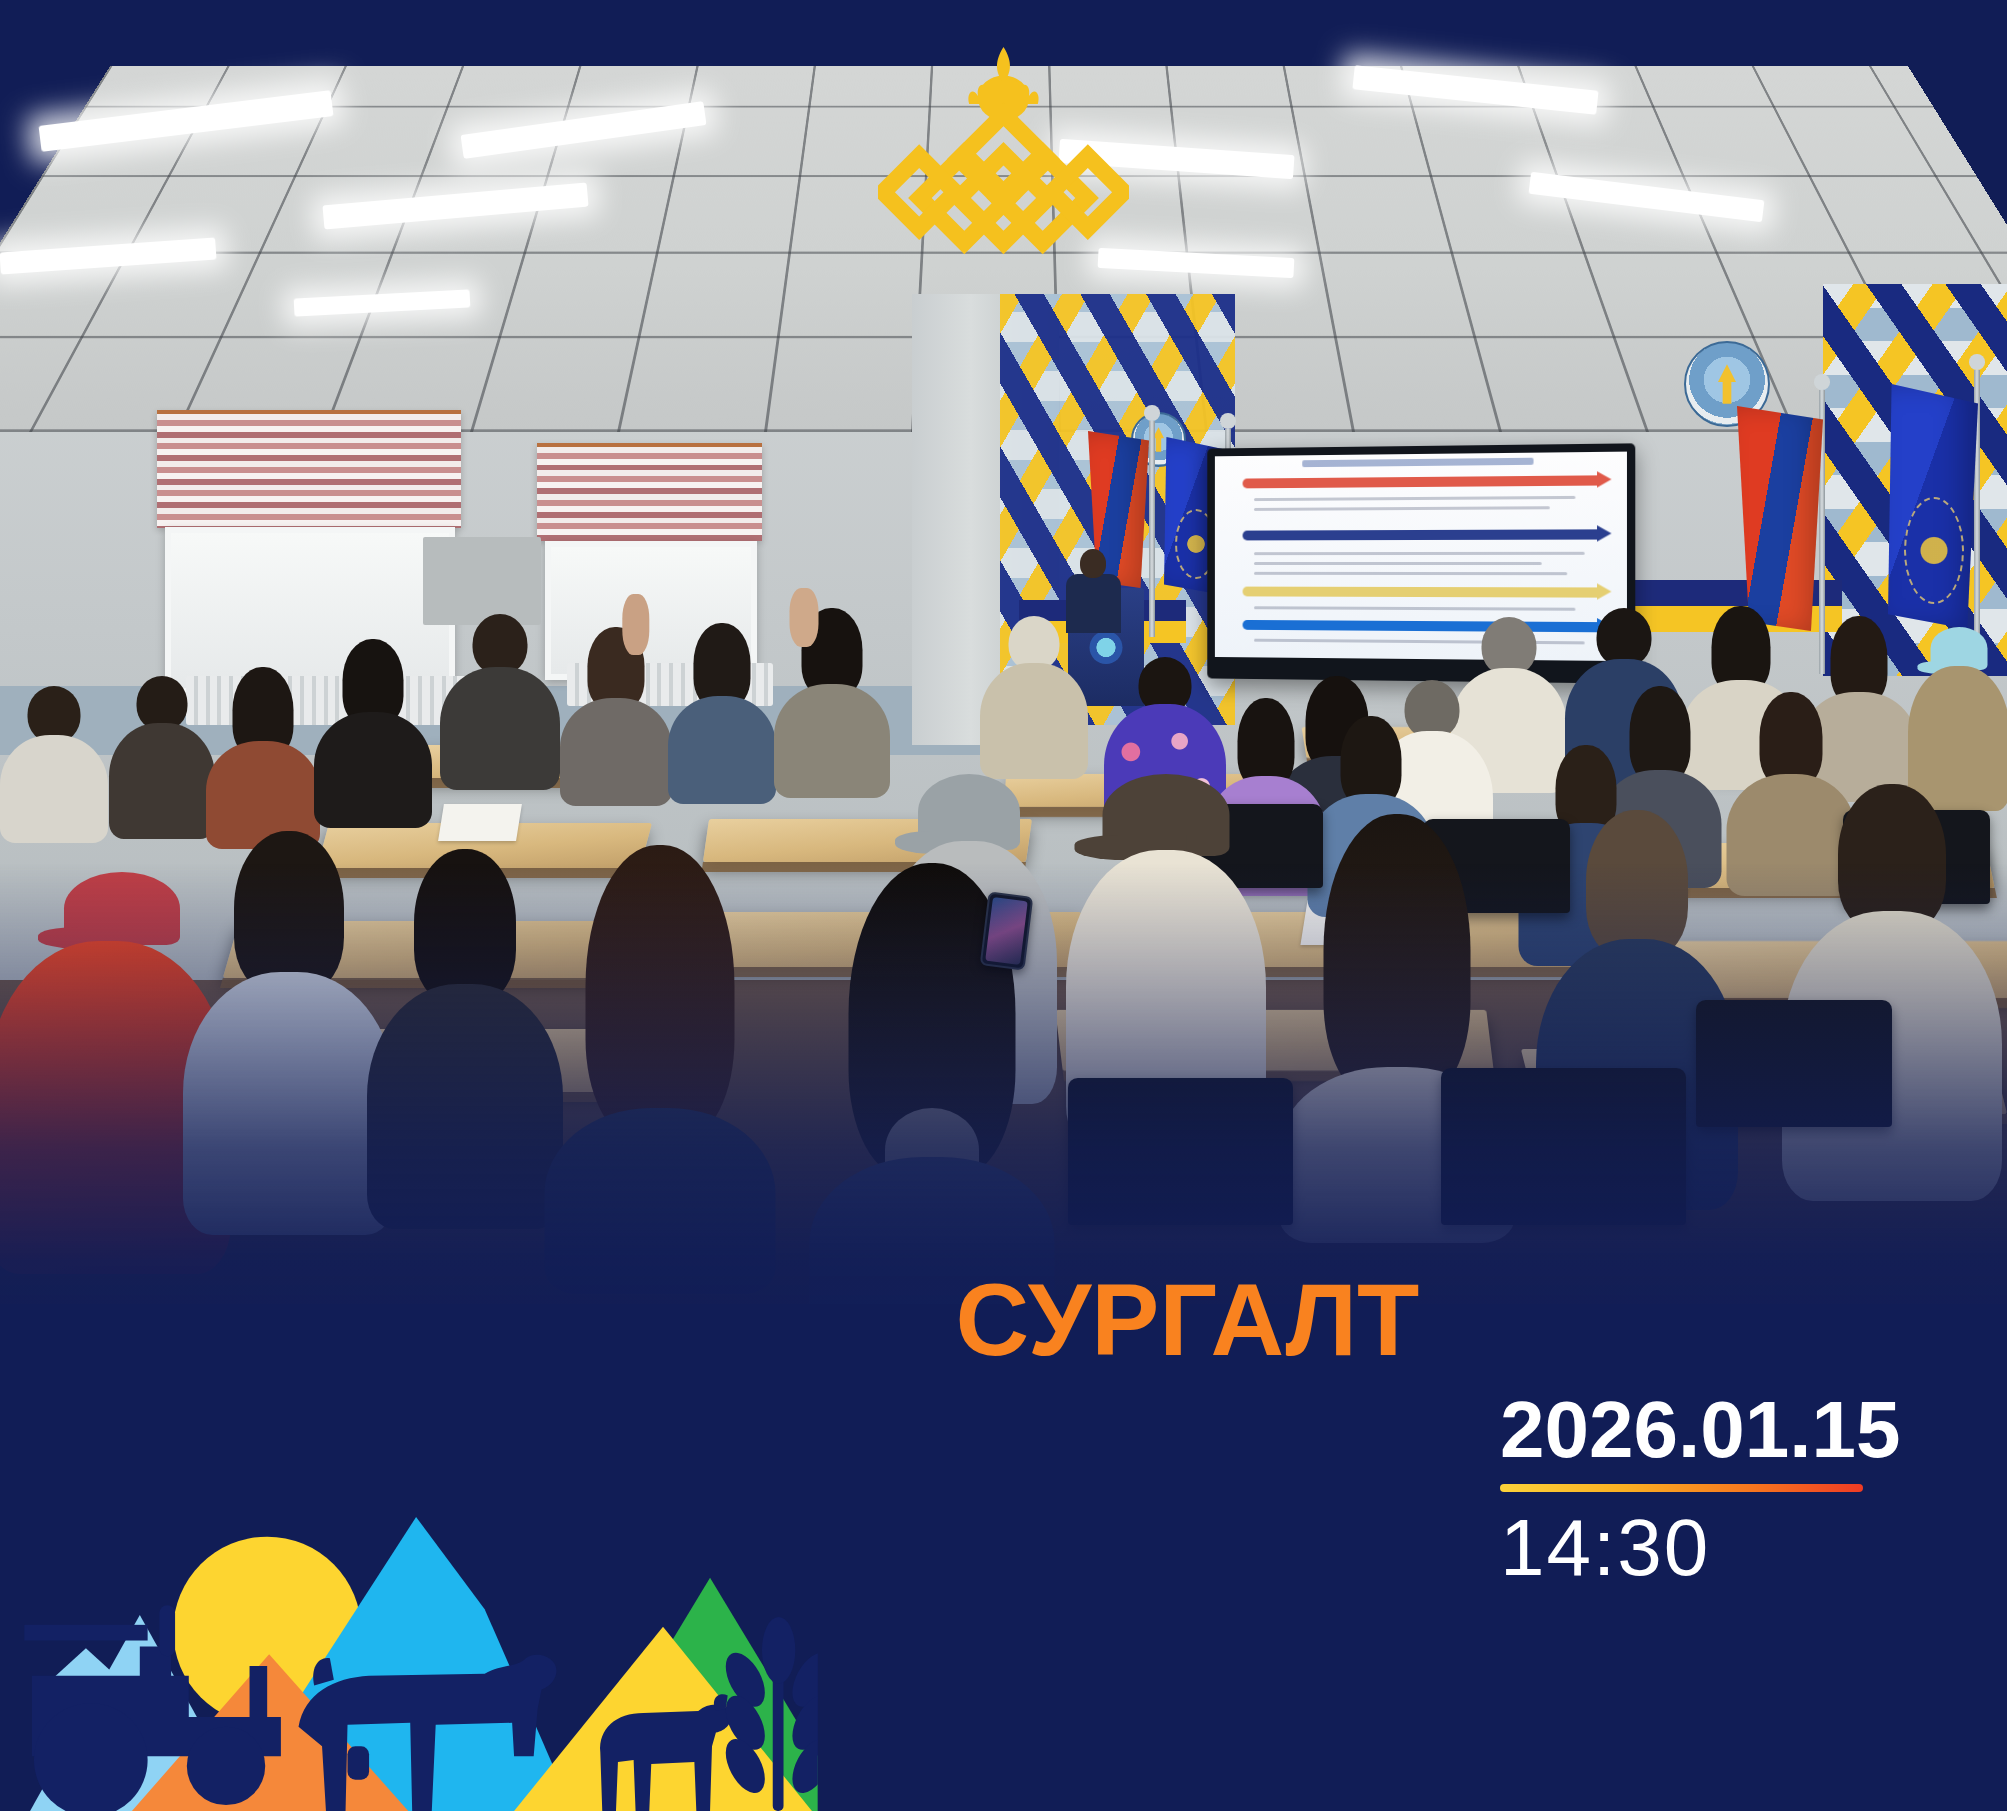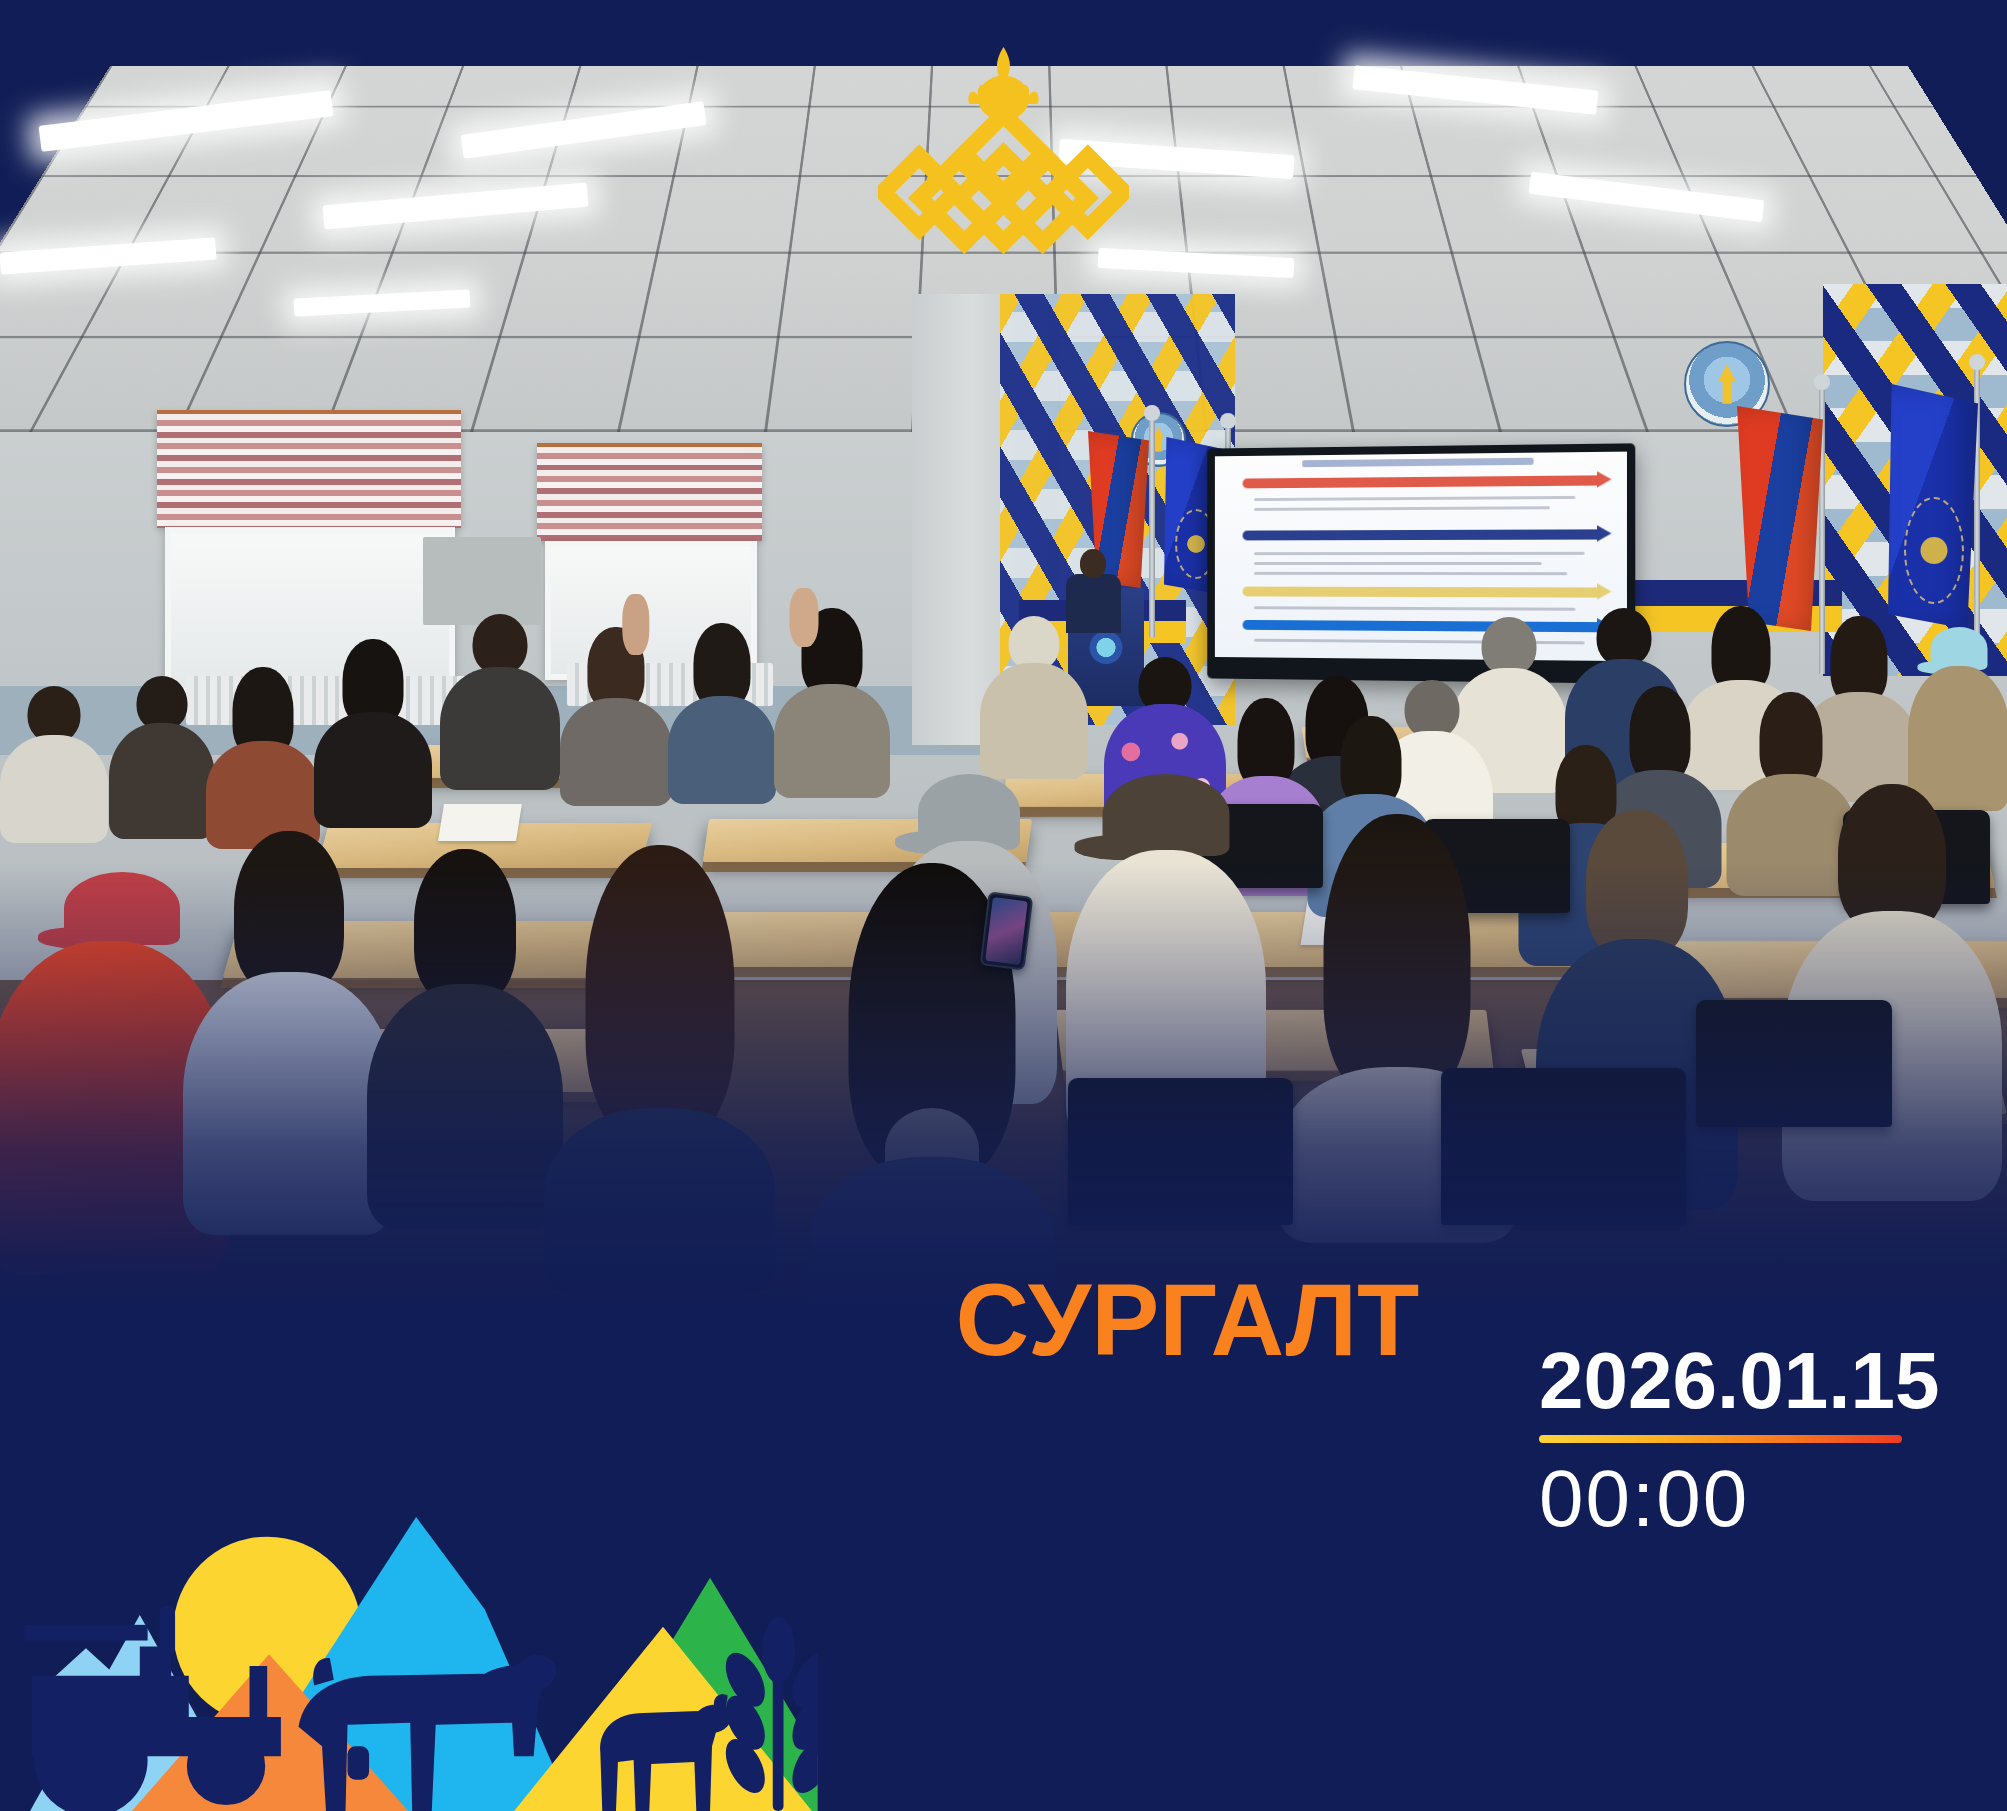--- a/index.html
+++ b/index.html
@@ -262,21 +262,21 @@
     background: linear-gradient(90deg,#ffd02b 0%,#ffc223 26%,#fdaa1e 58%,#f9821f 88%,#f87c1d 100%);
     -webkit-background-clip:text; background-clip:text;
     color:transparent; -webkit-text-fill-color:transparent;
   }
   .t-sub {
     display:block; font-size:102px; font-weight:700; line-height:1.02;
     letter-spacing:0px; margin-top:5.9px; color:#f9821f;
   }
 
   
-  #datetime { position:absolute; left:1500px; top:1341px; width:431px;margin-left:39px; }
+  #datetime { position:absolute; left:1500px; top:1390px; width:431px; }
   .d-date {
     font-size:80px; font-weight:700; color:#ffffff; letter-spacing:0px;
     line-height:1; display:block;
   }
   .d-rule {
     display:block; width:363px; height:8.8px; border-radius:4.9px; margin:13.7px 0 15.7px 0;
     background:linear-gradient(90deg,#fdd33a 0%,#fbb022 34%,#f7751e 70%,#ef3b24 100%);
   }
   .d-time {
     font-size:80px; font-weight:400; color:#ffffff; letter-spacing:2px;
@@ -568,21 +568,21 @@
     </svg>
   </div>
 
   <div id="title-block">
     <span class="t-sub">СУРГАЛТ</span>
   </div>
 
   <div id="datetime">
     <span class="d-date">2026.01.15</span>
     <span class="d-rule"></span>
-    <span class="d-time">00:00</span>
+    <span class="d-time">14:30</span>
   </div>
 
   <div id="agri">
     <svg viewBox="0 0 810 396" width="794" height="388">
       <defs>
         <clipPath id="clipAll">
             <rect x="0" y="0" width="810" height="396"></rect>
           </clipPath>
       </defs>
       <g clip-path="url(#clipAll)">

